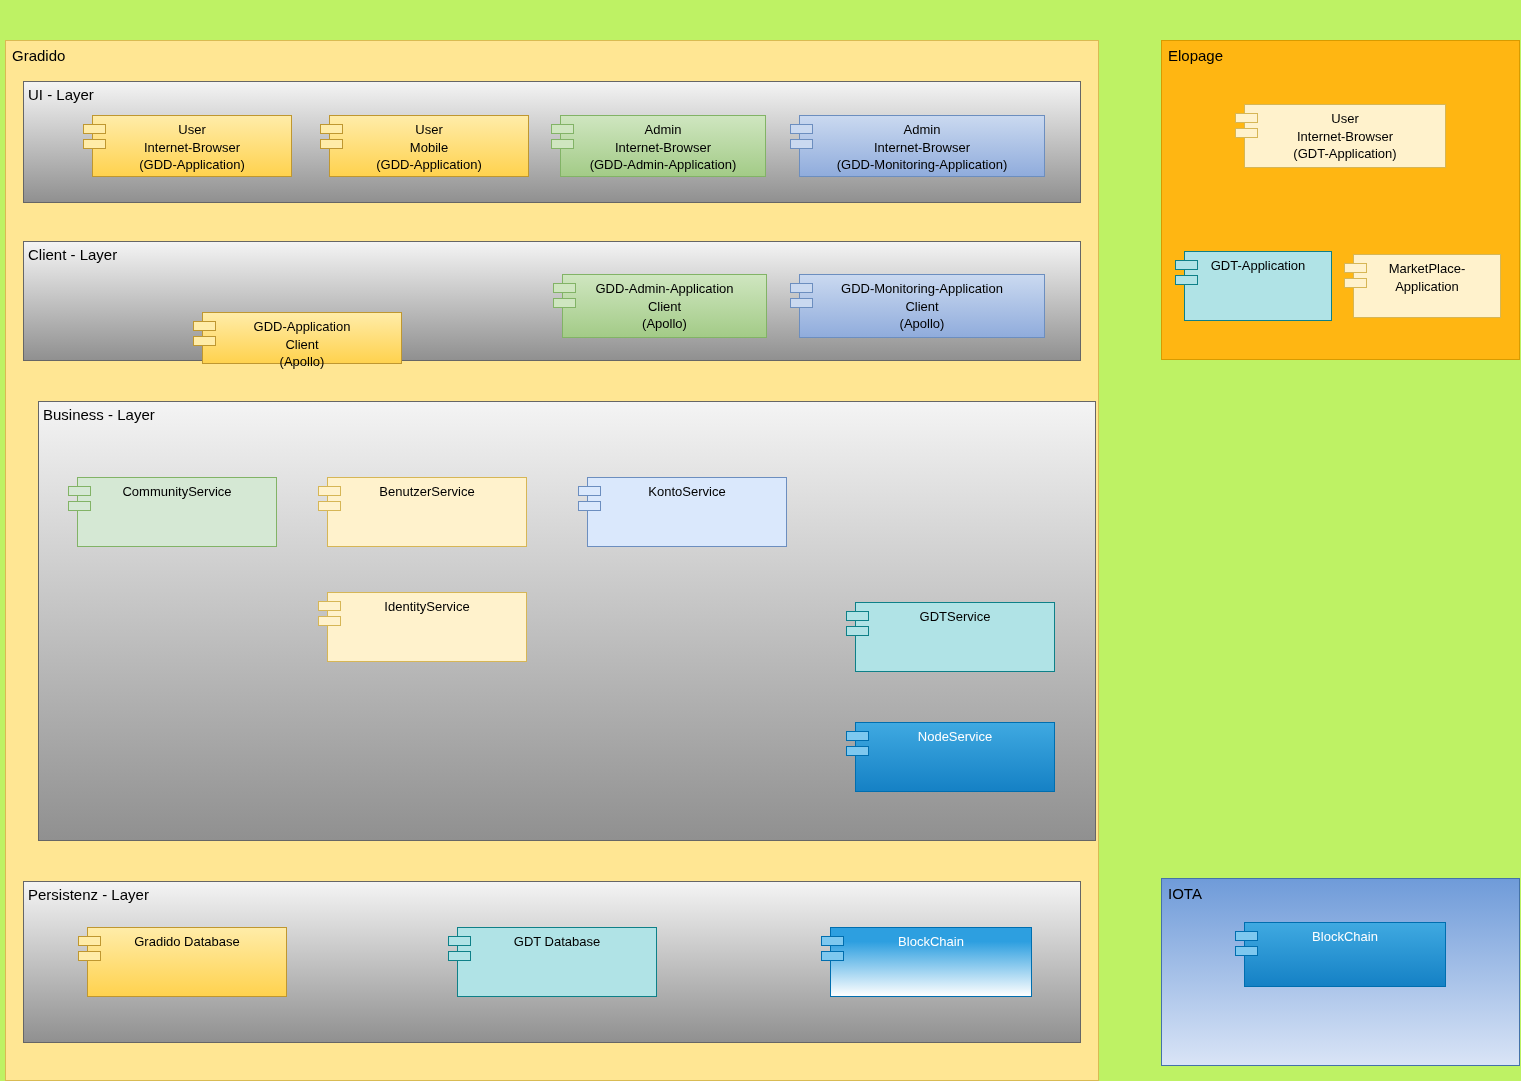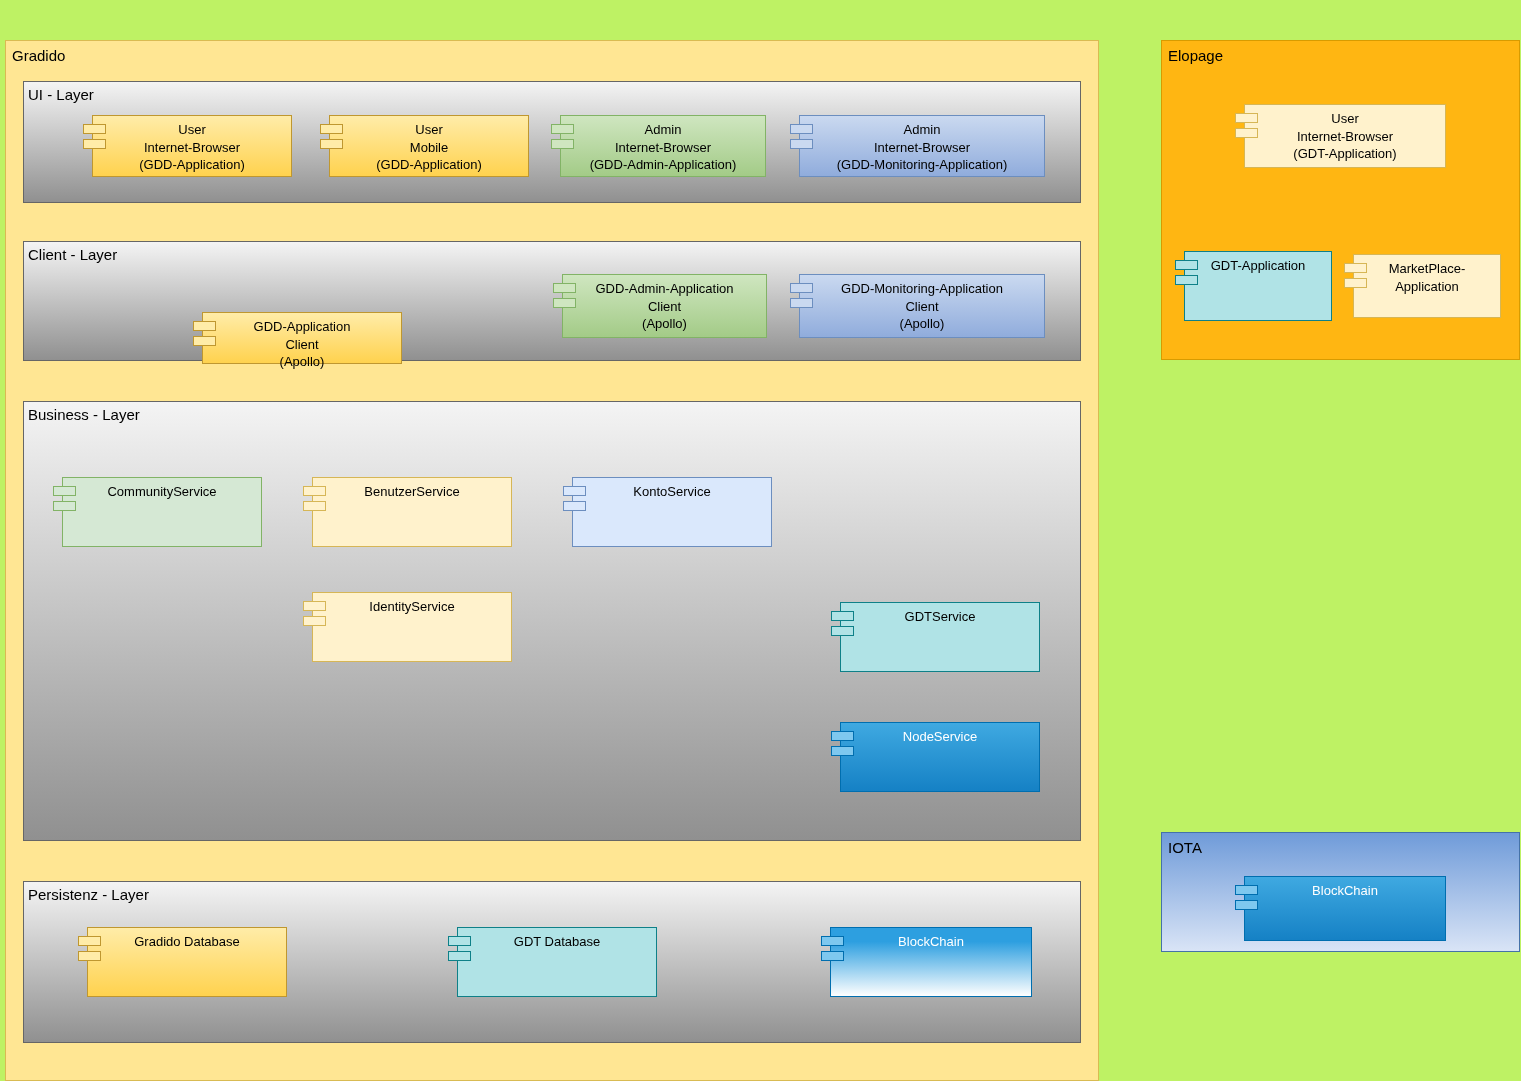--- a/index.html
+++ b/index.html
@@ -3,21 +3,21 @@
 <meta charset="utf-8">
 <style>
   * { margin:0; padding:0; box-sizing:border-box; }
   html, body { width:1521px; height:1081px; background:#000; font-family:"Liberation Sans", sans-serif; }
   .canvas { position:relative; width:1521px; height:1081px; background:#bef264; overflow:hidden; }
 
   
   .container { position:absolute; }
   .gradido   { left:5px;    top:40px;  width:1094px; height:1041px; background:#ffe693; border:1px solid #d9bb52; }
   .elopage   { left:1161px; top:40px;  width:359px;  height:320px;  background:#ffb612; border:1px solid #d79b00; }
-  .iota      { left:1161px; top:832px; width:359px;  height:120px;  background:linear-gradient(#6f9bd9,#d9e4f6); border:1px solid #4472a8; }
+  .iota      { left:1161px; top:878px; width:359px;  height:188px;  background:linear-gradient(#6f9bd9,#d9e4f6); border:1px solid #4472a8; }
   .container-title { font-size:15px; color:#000; padding:6px 0 0 6px; }
 
   
   .layer { position:absolute; background:linear-gradient(#f4f4f4,#909090); border:1px solid #666; }
   .layer-title { font-size:15px; color:#000; padding:4px 0 0 4px; }
 
   
   .cmp { position:absolute; border:1px solid var(--bc); background:var(--bg); font-size:13px; color:#000; }
   .cmp-label { display:block; white-space:pre-line; text-align:center; padding:5px 4px 0; line-height:1.35; }
   .tabs { position:absolute; left:-10px; top:8px; display:flex; flex-direction:column; gap:5px; }
@@ -114,21 +114,21 @@
         <span class="tabs">
             <span class="tab"></span>
             <span class="tab"></span>
           </span>
         <span class="cmp-label">GDD-Monitoring-Application
 Client
 (Apollo)</span>
       </div>
     </div>
 
-    <div class="layer" style="left:17px; top:360px; width:1058px; height:440px;">
+    <div class="layer" style="left:32px; top:360px; width:1058px; height:440px;">
       <div class="layer-title">Business - Layer</div>
 
       <div class="cmp c-lgreen" style="left:38px; top:75px; width:200px; height:70px;">
         <span class="tabs">
             <span class="tab"></span>
             <span class="tab"></span>
           </span>
         <span class="cmp-label">CommunityService</span>
       </div>
 

